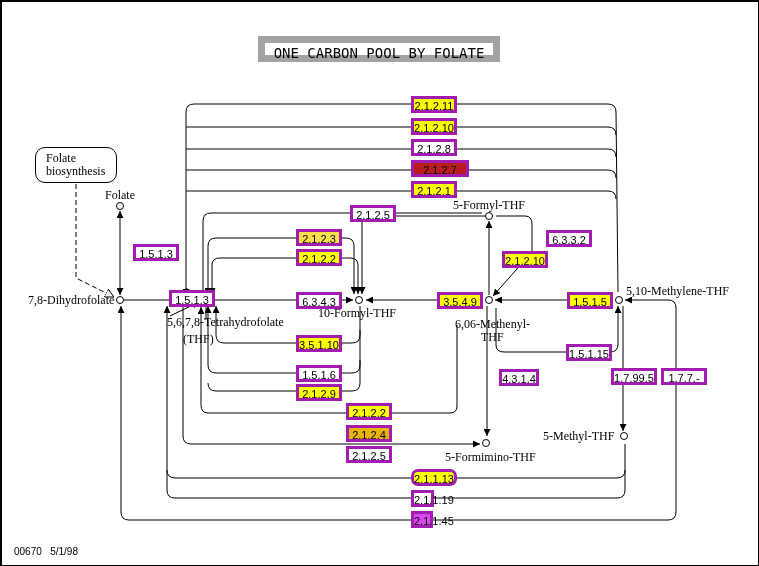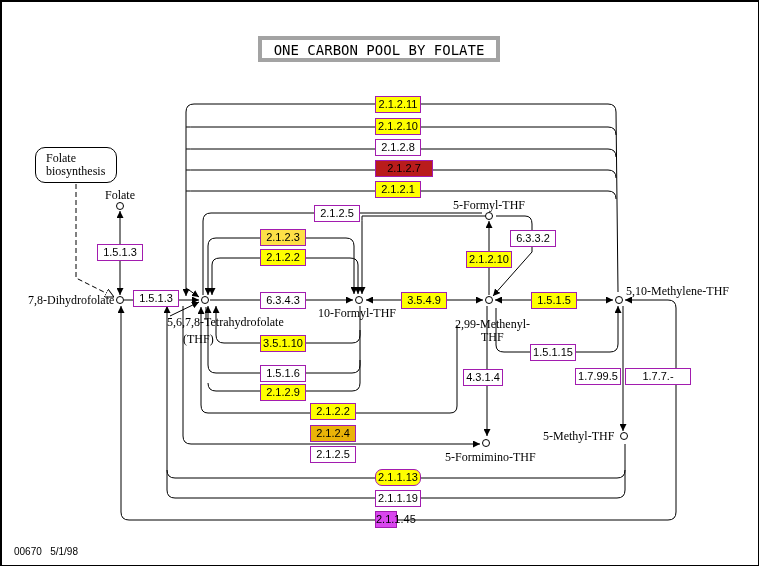--- a/index.html
+++ b/index.html
@@ -1,22 +1,22 @@
 <!DOCTYPE html>
 <html><head>
 <meta charset="utf-8">
 <style>
   html, body { margin: 0; padding: 0; background: #ffffff; }
   body { width: 759px; height: 566px; position: relative; overflow: hidden; }
   #frame { position: absolute; left: 0; top: 0; width: 757px; height: 564px; border: 1px solid #000; border-top-width: 2px; border-left-width: 2px; box-sizing: border-box; width: 759px; height: 566px; }
   svg { position: absolute; left: 0; top: 0; }
-  .title-box { position: absolute; left: 258px; top: 36px; width: 242px; height: 26px; border: 4px solid #a3a3a3; box-sizing: border-box; background: #fff;
+  .title-box { position: absolute; left: 258px; top: 36px; width: 242px; height: 26px; border: 7px solid #a3a3a3; box-sizing: border-box; background: #fff;
     font-family: "DejaVu Sans Mono", monospace; font-size: 14px; line-height: 20px; text-align: center; letter-spacing: 0px; }
-  .enz { position: absolute; height: 17px; border: 1px solid #a21caf; box-sizing: border-box; background: #fff;
-    font-family: "Liberation Sans", sans-serif; font-size: 11px; line-height: 15px; text-align: center; cursor: pointer; }
+  .enz { position: absolute; height: 17px; border: 3px solid #a21caf; box-sizing: border-box; background: #fff;
+    font-family: "Liberation Sans", sans-serif; font-size: 11px; line-height: 15px; text-align: center; cursor: pointer; margin-left: 36px; }
   .cpd { position: absolute; font-family: "Liberation Serif", serif; font-size: 12px; line-height: 13px; white-space: nowrap; }
   .node { position: absolute; width: 8px; height: 8px; border: 1px solid #000; border-radius: 50%; background: #fff; box-sizing: border-box; }
   .map-box { position: absolute; left: 35px; top: 147px; width: 82px; height: 36px; border: 1px solid #000; border-radius: 10px; box-sizing: border-box;
     font-family: "Liberation Serif", serif; font-size: 12px; line-height: 13px; padding: 4px 0 0 10px; background: #fff; cursor: pointer; }
   .footer { position: absolute; left: 14px; top: 546px; font-family: "Liberation Sans", sans-serif; font-size: 10px; }
 </style>
 </head>
 <body>
 
 <div id="frame"></div>
@@ -95,21 +95,21 @@
 <div class="node" style="left:615px;top:296px;"></div>
 <div class="node" style="left:620px;top:432px;"></div>
 <div class="node" style="left:482px;top:439px;"></div>
 
 <div class="cpd" style="left:105px;top:189px;">Folate</div>
 <div class="cpd" style="left:28px;top:294px;">7,8-Dihydrofolate</div>
 <div class="cpd" style="left:167px;top:316px;">5,6,7,8-Tetrahydrofolate</div>
 <div class="cpd" style="left:183px;top:333px;">(THF)</div>
 <div class="cpd" style="left:318px;top:307px;">10-Formyl-THF</div>
 <div class="cpd" style="left:453px;top:199px;">5-Formyl-THF</div>
-<div class="cpd" style="left:455px;top:318px;">2,99-Methenyl-</div>
+<div class="cpd" style="left:455px;top:318px;">6,06-Methenyl-</div>
 <div class="cpd" style="left:481px;top:331px;">THF</div>
 <div class="cpd" style="left:626px;top:285px;">5,10-Methylene-THF</div>
 <div class="cpd" style="left:543px;top:430px;">5-Methyl-THF</div>
 <div class="cpd" style="left:445px;top:451px;">5-Formimino-THF</div>
 
 <div class="enz" style="left: 375px; top: 96px; width: 46px; background: rgb(255, 255, 0);">2.1.2.11</div>
 <div class="enz" style="left: 375px; top: 118px; width: 46px; background: rgb(255, 255, 0);">2.1.2.10</div>
 <div class="enz" style="left: 375px; top: 139px; width: 46px; background: rgb(255, 255, 255);">2.1.2.8</div>
 <div class="enz" style="left: 375px; top: 160px; width: 58px; background: #b91c1c;">2.1.2.7</div>
 <div class="enz" style="left: 375px; top: 181px; width: 46px; background: rgb(255, 255, 0);">2.1.2.1</div>
@@ -121,25 +121,25 @@
 <div class="enz" style="left: 97px; top: 244px; width: 46px; background: rgb(255, 255, 255);">1.5.1.3</div>
 <div class="enz" style="left: 133px; top: 290px; width: 46px; background: rgb(255, 255, 255);">1.5.1.3</div>
 <div class="enz" style="left: 260px; top: 292px; width: 46px; background: rgb(255, 255, 255);">6.3.4.3</div>
 <div class="enz" style="left: 401px; top: 292px; width: 46px; background: rgb(255, 255, 0);">3.5.4.9</div>
 <div class="enz" style="left: 531px; top: 292px; width: 46px; background: rgb(255, 255, 0);">1.5.1.5</div>
 <div class="enz" style="left: 260px; top: 335px; width: 46px; background: rgb(255, 255, 0);">3.5.1.10</div>
 <div class="enz" style="left: 530px; top: 344px; width: 46px; background: rgb(255, 255, 255);">1.5.1.15</div>
 <div class="enz" style="left: 260px; top: 365px; width: 46px; background: rgb(255, 255, 255);">1.5.1.6</div>
 <div class="enz" style="left: 463px; top: 369px; width: 40px; background: rgb(255, 255, 255);">4.3.1.4</div>
 <div class="enz" style="left: 575px; top: 368px; width: 46px; background: rgb(255, 255, 255);">1.7.99.5</div>
-<div class="enz" style="left: 625px; top: 368px; width: 66px; background: rgb(255, 255, 255);">1.7.7.-</div>
+<div class="enz" style="left: 625px; top: 368px; width: 46px; background: rgb(255, 255, 255);">1.7.7.-</div>
 <div class="enz" style="left: 260px; top: 384px; width: 46px; background: rgb(255, 255, 0);">2.1.2.9</div>
 <div class="enz" style="left: 310px; top: 403px; width: 46px; background: rgb(255, 255, 0);">2.1.2.2</div>
 <div class="enz" style="left: 310px; top: 425px; width: 46px; background: #eab308;">2.1.2.4</div>
 <div class="enz" style="left: 310px; top: 446px; width: 46px; background: rgb(255, 255, 255);">2.1.2.5</div>
 <div class="enz" style="left: 375px; top: 469px; width: 46px; background: rgb(255, 255, 0); border-radius: 7px;">2.1.1.13</div>
-<div class="enz" style="left: 375px; top: 490px; width: 46px; background: rgb(255, 255, 255);">2.1.1.19</div>
+<div class="enz" style="left: 375px; top: 490px; width: 23px; background: rgb(255, 255, 255);">2.1.1.19</div>
 <div class="enz" style="left: 375px; top: 511px; width: 22px; background: #d946ef;">2.1.1.45</div>
 
 <div class="footer">
   <span>00670</span>&nbsp;&nbsp;
   <span>5/1/98</span>
 </div>
 
 </body></html>

